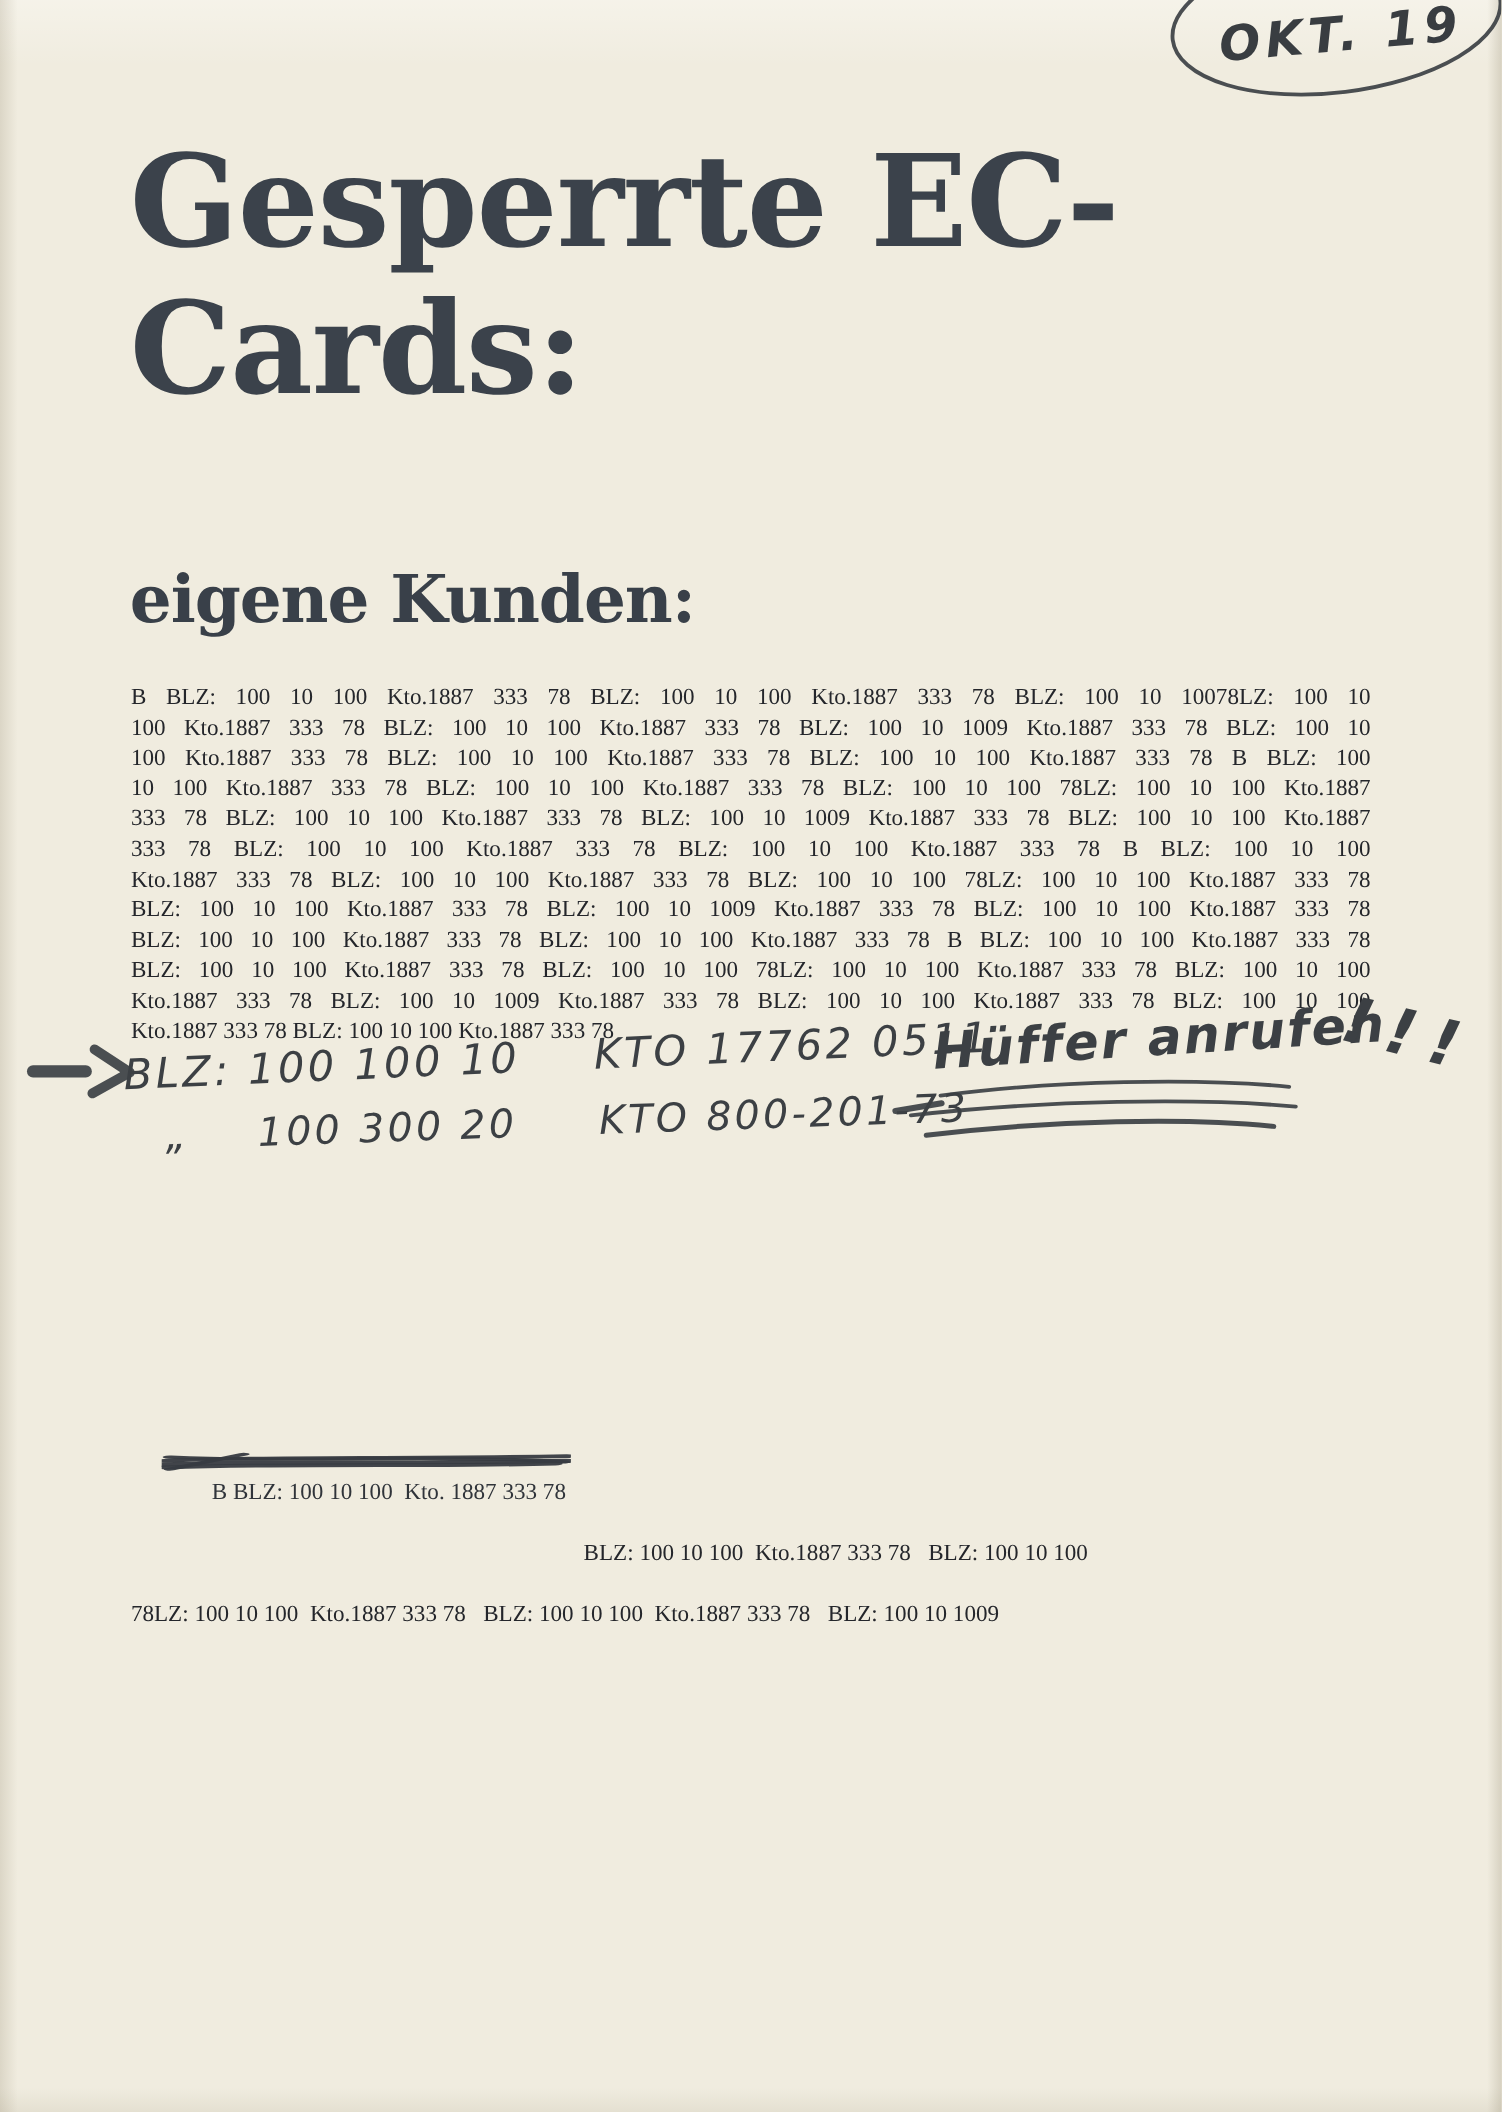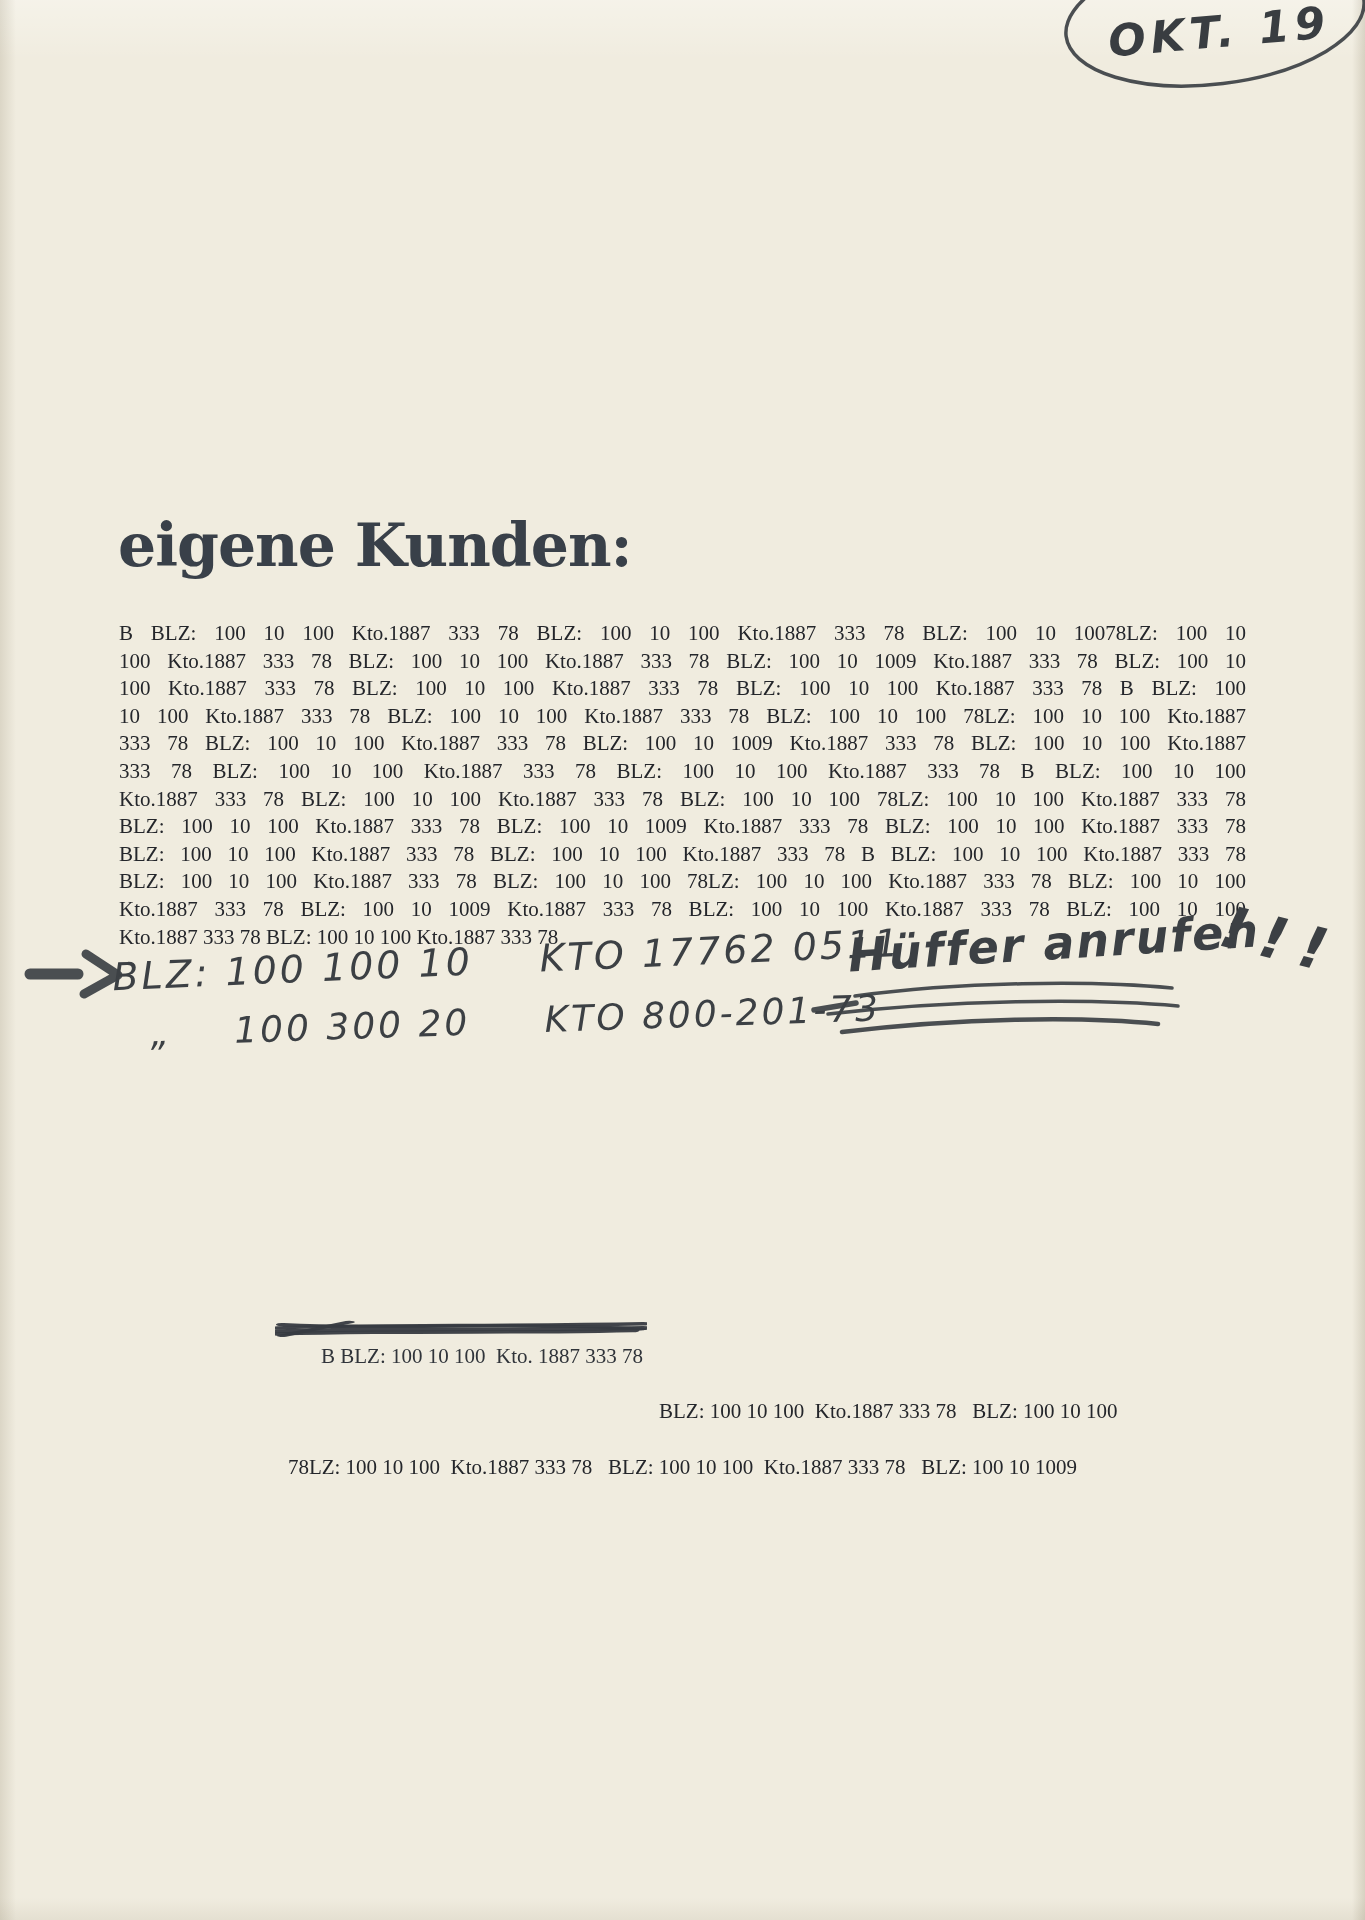--- a/index.html
+++ b/index.html
@@ -46,21 +46,21 @@
     font-size:21px; line-height:27.6px;
     color:#24262b;
   }
   .body-line{text-align:justify; text-align-last:justify; white-space:normal;}
   .body-line.last{text-align-last:left;}
   .fremd-block{
     left:119px; top:1287px; width:1127px;
     font-size:21px; line-height:27.8px;
     color:#24262b;
   }
-  .fremd-line{white-space:pre-wrap;text-align:center;}
+  .fremd-line{white-space:pre-wrap;}
   .crossed{
     position:relative; display:inline-block;
     margin-right:16px; color:#30343a;
   }
   .crossed svg{position:absolute; left:-4px; top:1px; width:calc(100% + 8px); height:24px; pointer-events:none;}
   
   .hand{
     font-family:"DejaVu Sans", sans-serif;
     font-style:italic;
     color:#3c4044;
@@ -105,20 +105,24 @@
         <path d="M828 1014 C 950 1000, 1090 998, 1178 1006" stroke-width="3.5"></path>
         <path d="M842 1032 C 960 1018, 1080 1016, 1158 1024" stroke-width="4.5"></path>
       </g>
 
       <path d="M814 1010 L856 1003" stroke-width="5.5"></path>
     </g>
   </svg>
 
   <div id="stamp-text" class="abs hand">OKT. 19</div>
 
+  <div class="abs doc-title">
+    <div>Gesperrte EC-</div>
+    <div>Cards:</div>
+  </div>
 
   <div id="heading-eigene" class="abs sec-heading">eigene Kunden:</div>
 
   <div class="abs body-block">
     <div class="body-line">B BLZ: 100 10 100  Kto.1887 333 78   BLZ: 100 10 100  Kto.1887 333 78   BLZ: 100 10 10078LZ: 100 10</div>
     <div class="body-line">100  Kto.1887 333 78   BLZ: 100 10 100  Kto.1887 333 78   BLZ: 100 10 1009 Kto.1887 333 78 BLZ: 100 10</div>
     <div class="body-line">100  Kto.1887 333 78   BLZ: 100 10 100  Kto.1887 333 78   BLZ: 100 10 100  Kto.1887 333 78 B BLZ: 100</div>
     <div class="body-line">10 100  Kto.1887 333 78   BLZ: 100 10 100  Kto.1887 333 78   BLZ: 100 10 100 78LZ: 100 10 100  Kto.1887</div>
     <div class="body-line">333 78   BLZ: 100 10 100  Kto.1887 333 78   BLZ: 100 10 1009 Kto.1887 333 78 BLZ: 100 10 100  Kto.1887</div>
     <div class="body-line">333 78   BLZ: 100 10 100  Kto.1887 333 78   BLZ: 100 10 100  Kto.1887 333 78  B BLZ: 100 10 100</div>

